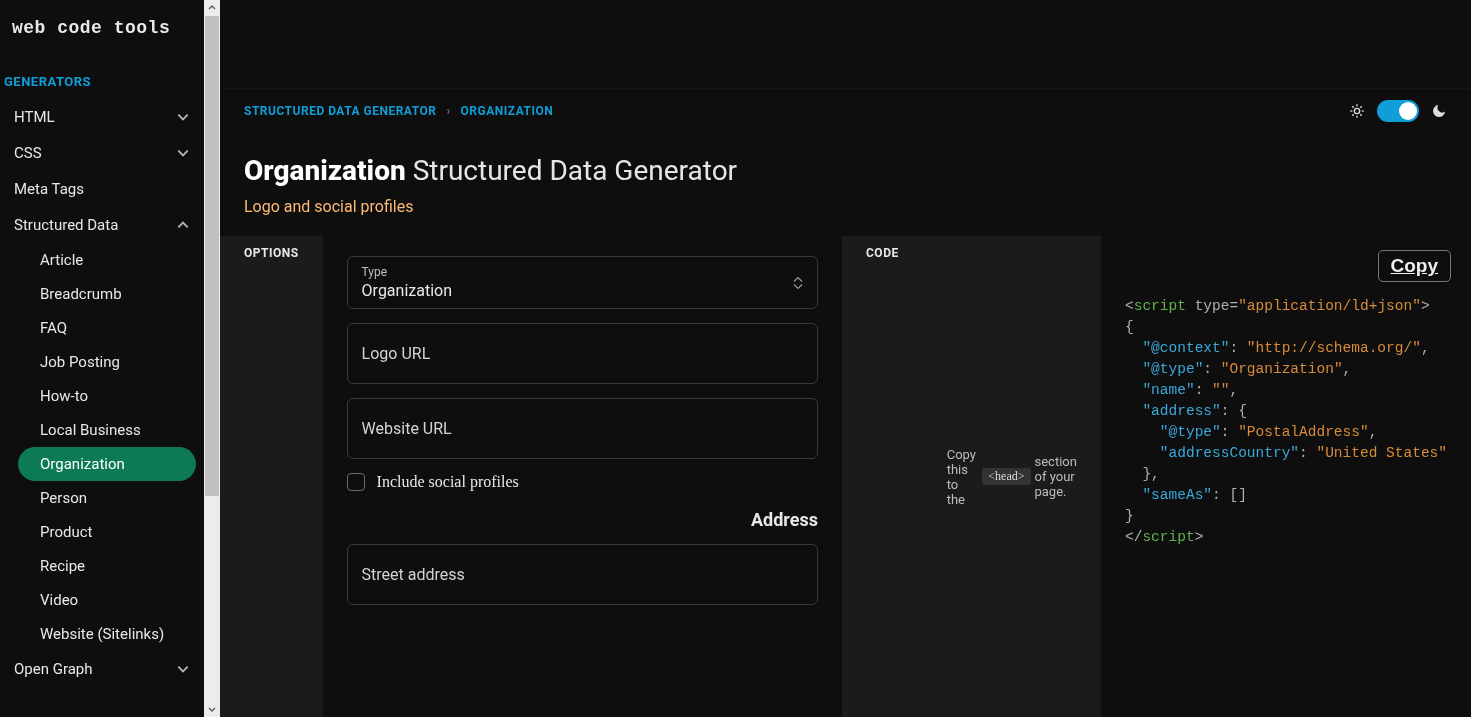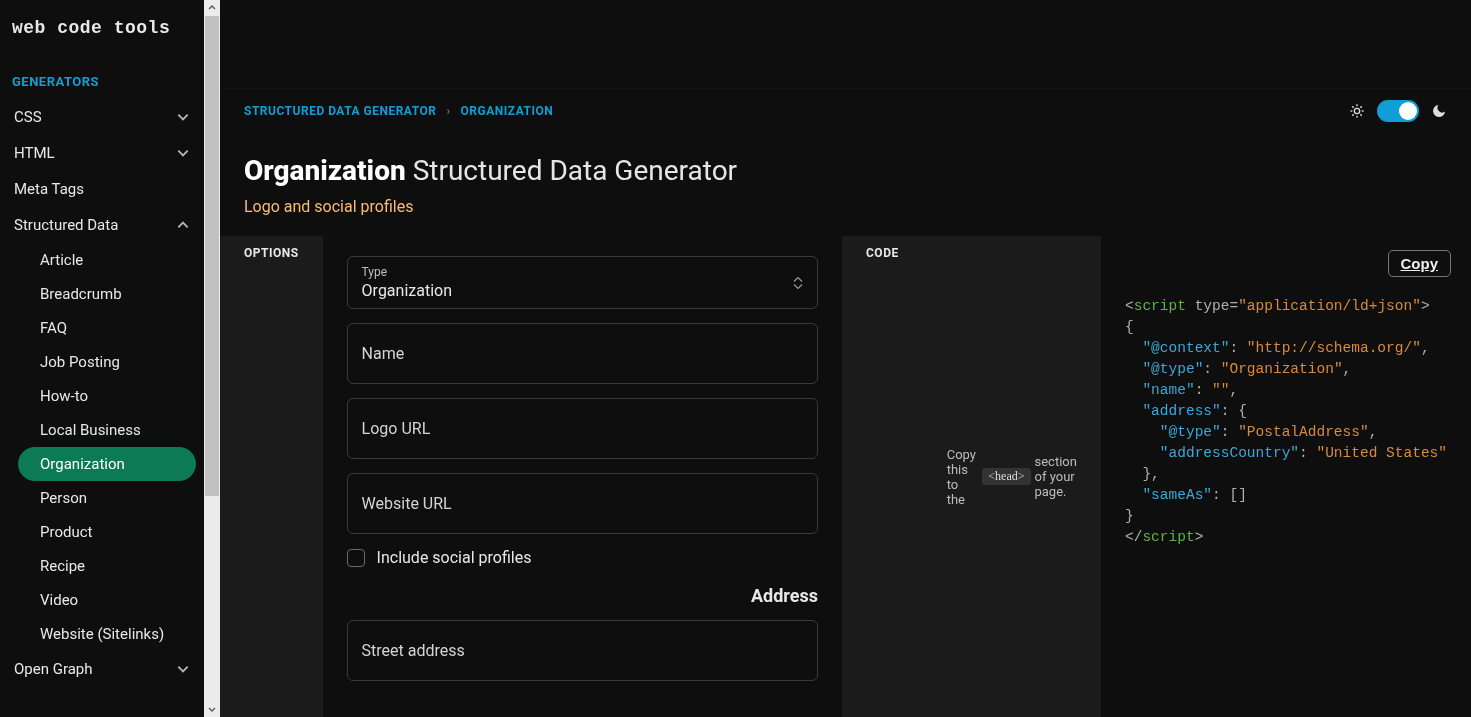--- a/index.html
+++ b/index.html
@@ -32,21 +32,21 @@
     font-size: 18px;
     font-weight: bold;
     padding: 18px 12px 24px 12px;
     letter-spacing: 0.5px;
   }
   .section-header {
     color: #0f9ed7;
     font-size: 13px;
     font-weight: 700;
     letter-spacing: 0.5px;
-    padding: 12px 12px 10px 12px;
+    padding: 12px 12px 10px 4px;
   }
   .nav-item {
     display: flex;
     align-items: center;
     justify-content: space-between;
     padding: 9px 14px;
     font-size: 15px;
     cursor: pointer;
     color: #e8e8e8;
   }
@@ -202,20 +202,21 @@
   }
   .select-caret {
     position:absolute; right:14px; top:50%; transform:translateY(-50%);
     display:flex; flex-direction:column; gap:1px;
   }
   .select-caret svg{width:10px;height:6px;stroke:#9a9a9a;}
   .check-row {
     display:flex; align-items:center; gap:12px;
     font-size:16px; color:#e8e8e8;
     margin: 4px 0 18px 0;
+    font-family: Liberation Serif, serif;
   }
   .checkbox {
     width:18px;height:18px;border:1.5px solid #6a6a6a;border-radius:4px;
     background:transparent; cursor:pointer;
   }
   .subhdr {
     font-size:18px; font-weight:700; margin: 4px 0 14px 0; text-align: right;
   }
 
   
@@ -233,21 +234,21 @@
     position:relative;
     padding: 18px 24px;
     font-family: "Courier New", monospace;
     font-size: 14.5px;
     line-height: 1.45;
     white-space: pre;
   }
   .copy-btn {
     position:absolute; top:14px; right:20px;
     background:transparent; border:1px solid #777; color:#eee;
-    font-size:15px; font-weight:600; padding:4px 12px; border-radius:5px;
+    font-size:19px; font-weight:600; padding:4px 12px; border-radius:5px;
     cursor:pointer;
     text-decoration:underline;
   }
   .tok-tag{color:#5fb24c;}
   .tok-attr{color:#b0b0b0;}
   .tok-punc{color:#b0b0b0;}
   .tok-key{color:#3aa8d9;}
   .tok-str{color:#d88b3a;}
   .tok-plain{color:#b0b0b0;}
 </style>
@@ -256,30 +257,30 @@
 
 <div class="app">
 
   <div class="sidebar">
     <div class="sidebar-clip">
       <div class="sidebar-inner">
         <div class="logo">web code tools</div>
         <div class="section-header">GENERATORS</div>
 
         <div class="nav-item">
-          <span>CSS</span>
+          <span>HTML</span>
           <span class="chevron">
             <svg viewBox="0 0 12 12" fill="none" stroke-width="1.6">
                 <polyline points="2,4 6,8 10,4"></polyline>
               </svg>
           </span>
         </div>
 
         <div class="nav-item">
-          <span>HTML</span>
+          <span>CSS</span>
           <span class="chevron">
             <svg viewBox="0 0 12 12" fill="none" stroke-width="1.6">
                 <polyline points="2,4 6,8 10,4"></polyline>
               </svg>
           </span>
         </div>
 
         <div class="nav-item">
           <span>Meta Tags</span>
         </div>
@@ -387,23 +388,20 @@
             <span class="select-caret">
               <svg viewBox="0 0 10 6" fill="none" stroke-width="1.2">
                   <polyline points="1,5 5,1 9,5"></polyline>
                 </svg>
               <svg viewBox="0 0 10 6" fill="none" stroke-width="1.2">
                   <polyline points="1,1 5,5 9,1"></polyline>
                 </svg>
             </span>
           </div>
 
-          <div class="field single">
-            <span class="placeholder">Name</span>
-          </div>
 
           <div class="field single">
             <span class="placeholder">Logo URL</span>
           </div>
 
           <div class="field single">
             <span class="placeholder">Website URL</span>
           </div>
 
           <div class="check-row">

